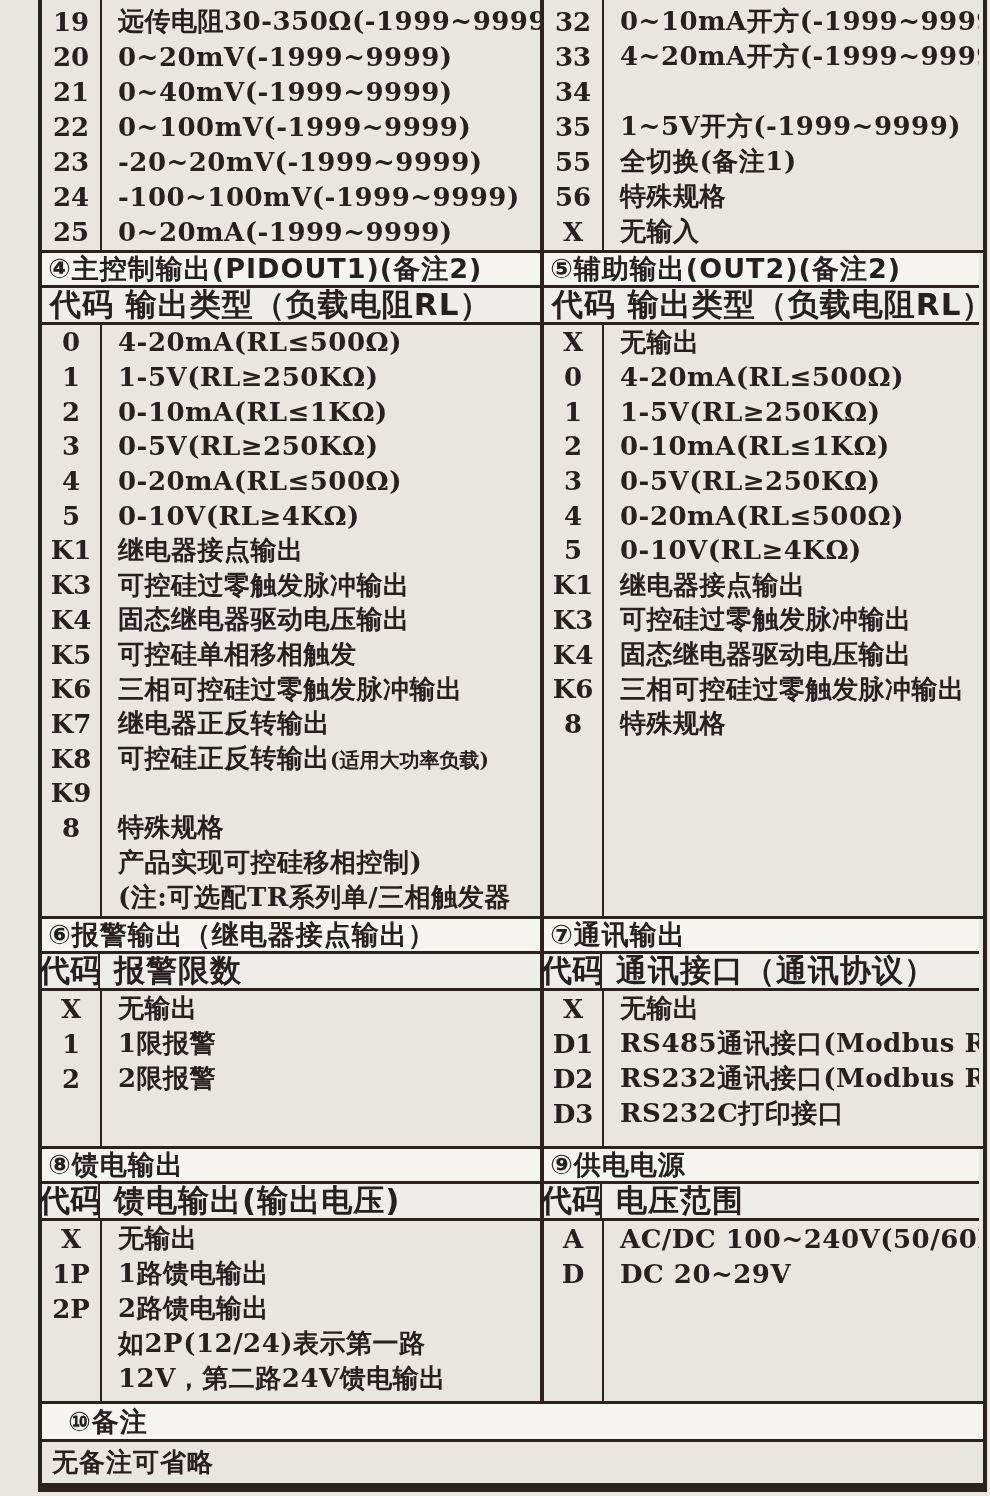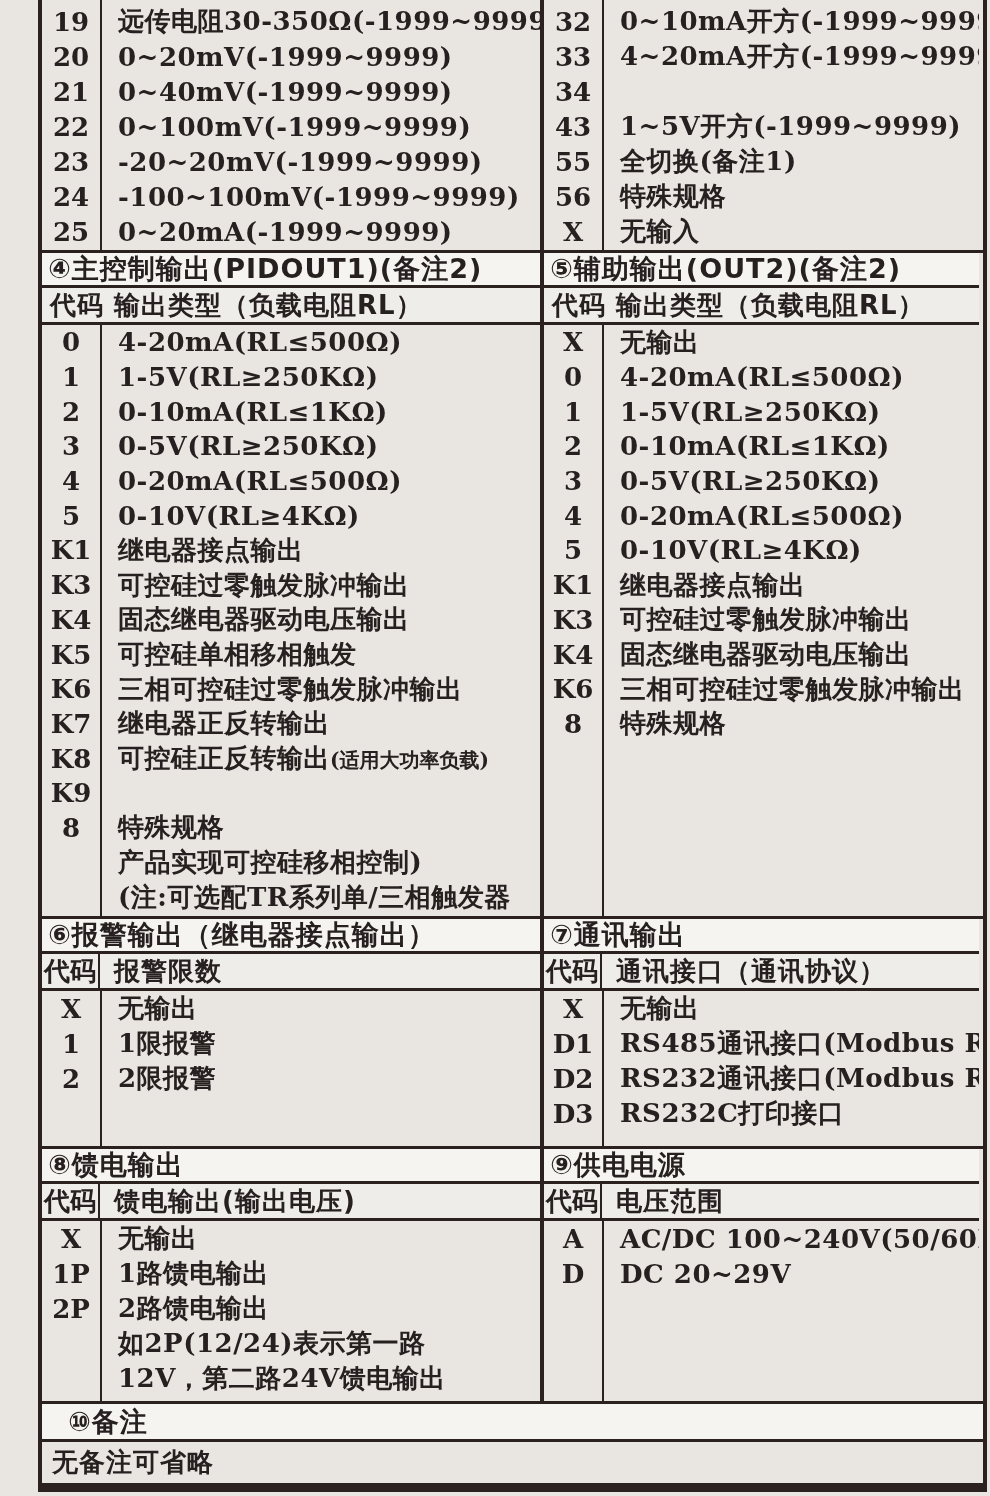--- a/index.html
+++ b/index.html
@@ -29,21 +29,21 @@
   .cell.right{width:439px;border-left:4px solid var(--bd);}
   .sec-title{
     height:35px;background:var(--titlebg);border-bottom:3px solid var(--bd);
     display:flex;align-items:center;padding-left:6px;
     font-size:27px;letter-spacing:1px;
     font-family:"DejaVu Sans","Liberation Sans",sans-serif;
     white-space:nowrap;
   }
   .colh{
     height:37px;background:var(--colhbg);border-bottom:3px solid var(--bd);
-    display:flex;align-items:center;font-size:26px;
+    display:flex;align-items:center;font-size:31px;
     font-family:"DejaVu Sans","Liberation Sans",sans-serif;
     white-space:nowrap;
   }
   .colh.merged{padding-left:8px;letter-spacing:1px;}
   .colh .code-h{
     width:58px;border-right:2px solid var(--bd);align-self:stretch;
     display:flex;align-items:center;justify-content:center;flex-shrink:0;
   }
   .colh .desc-h{padding-left:14px;letter-spacing:1px;}
   .tbody{position:relative;flex:1;overflow:hidden;}
@@ -118,21 +118,21 @@
             <span class="desc">0~10mA开方(-1999~9999)</span>
           </div>
           <div class="trow">
             <span class="code">33</span>
             <span class="desc">4~20mA开方(-1999~9999)</span>
           </div>
           <div class="trow">
             <span class="code">34</span>
           </div>
           <div class="trow">
-            <span class="code">43</span>
+            <span class="code">35</span>
             <span class="desc">1~5V开方(-1999~9999)</span>
           </div>
           <div class="trow">
             <span class="code">55</span>
             <span class="desc">全切换(备注1)</span>
           </div>
           <div class="trow">
             <span class="code">56</span>
             <span class="desc">特殊规格</span>
           </div>

